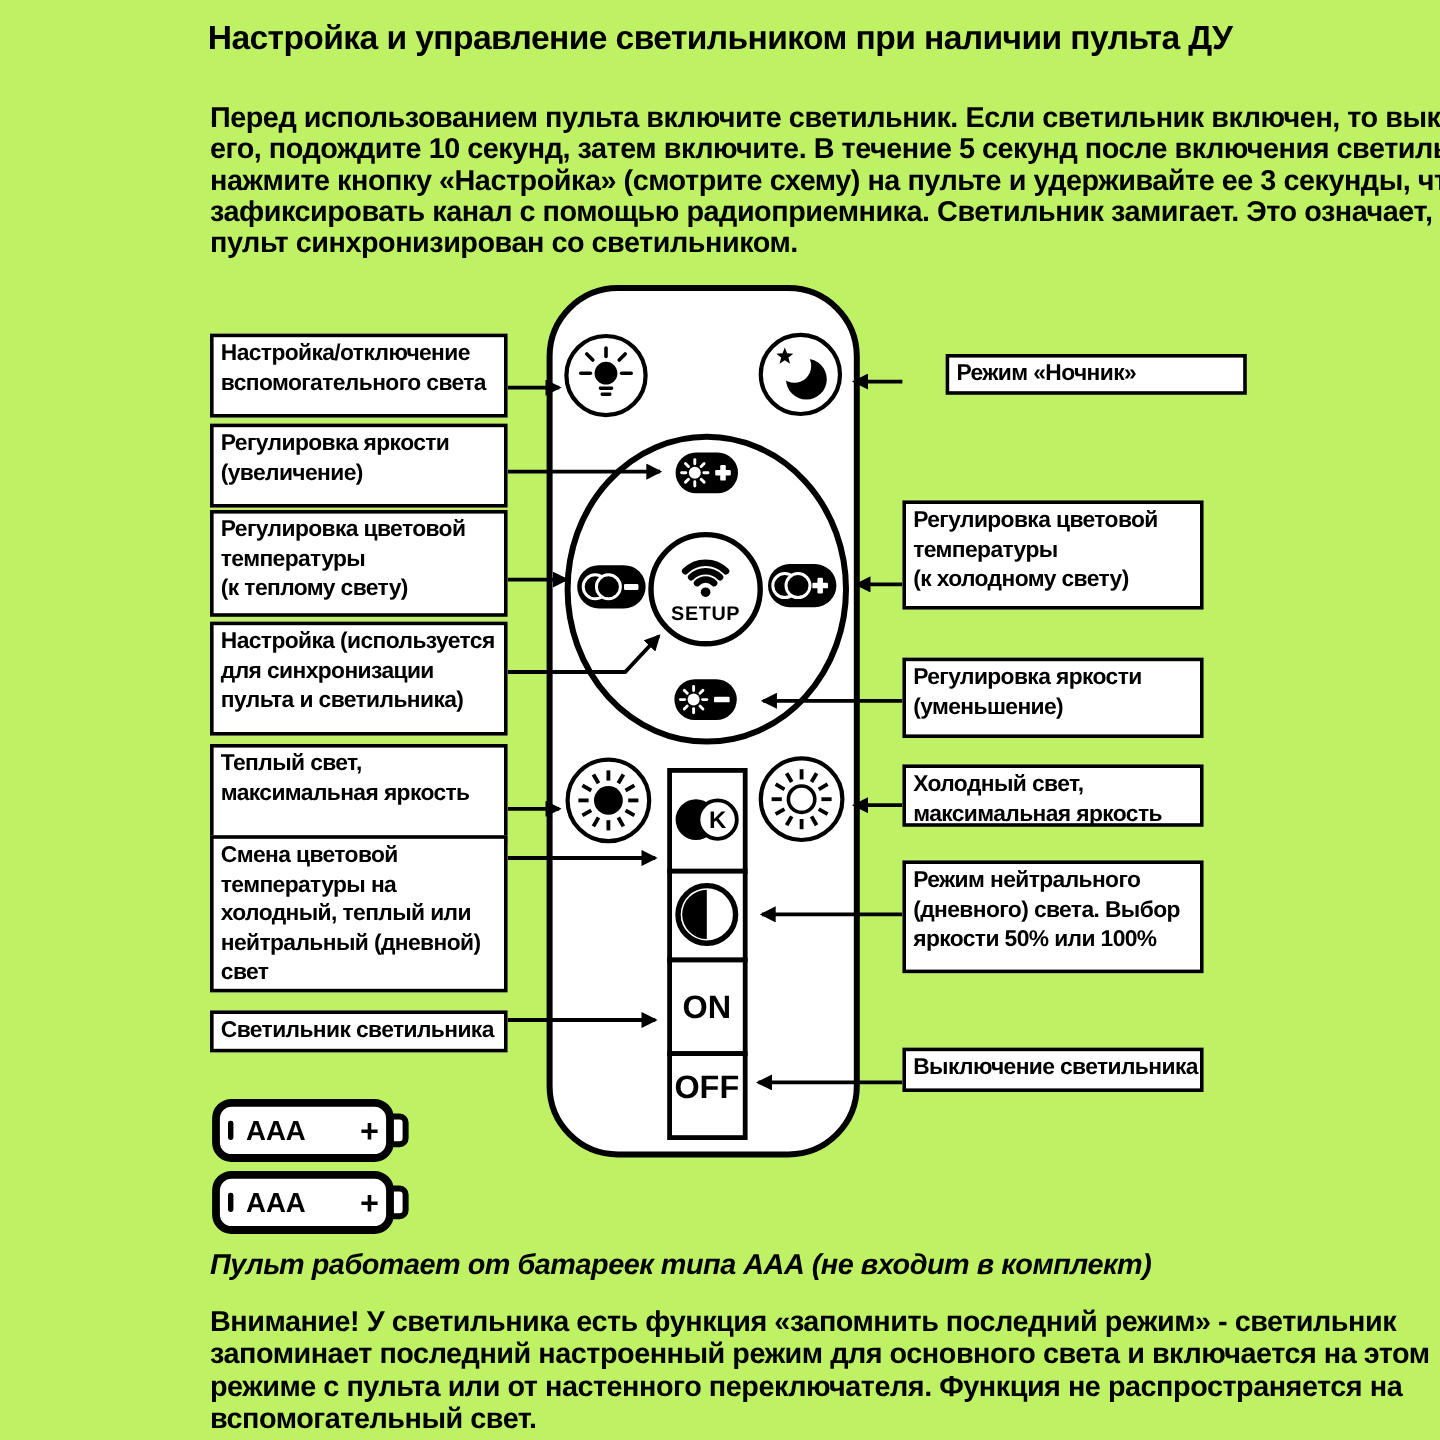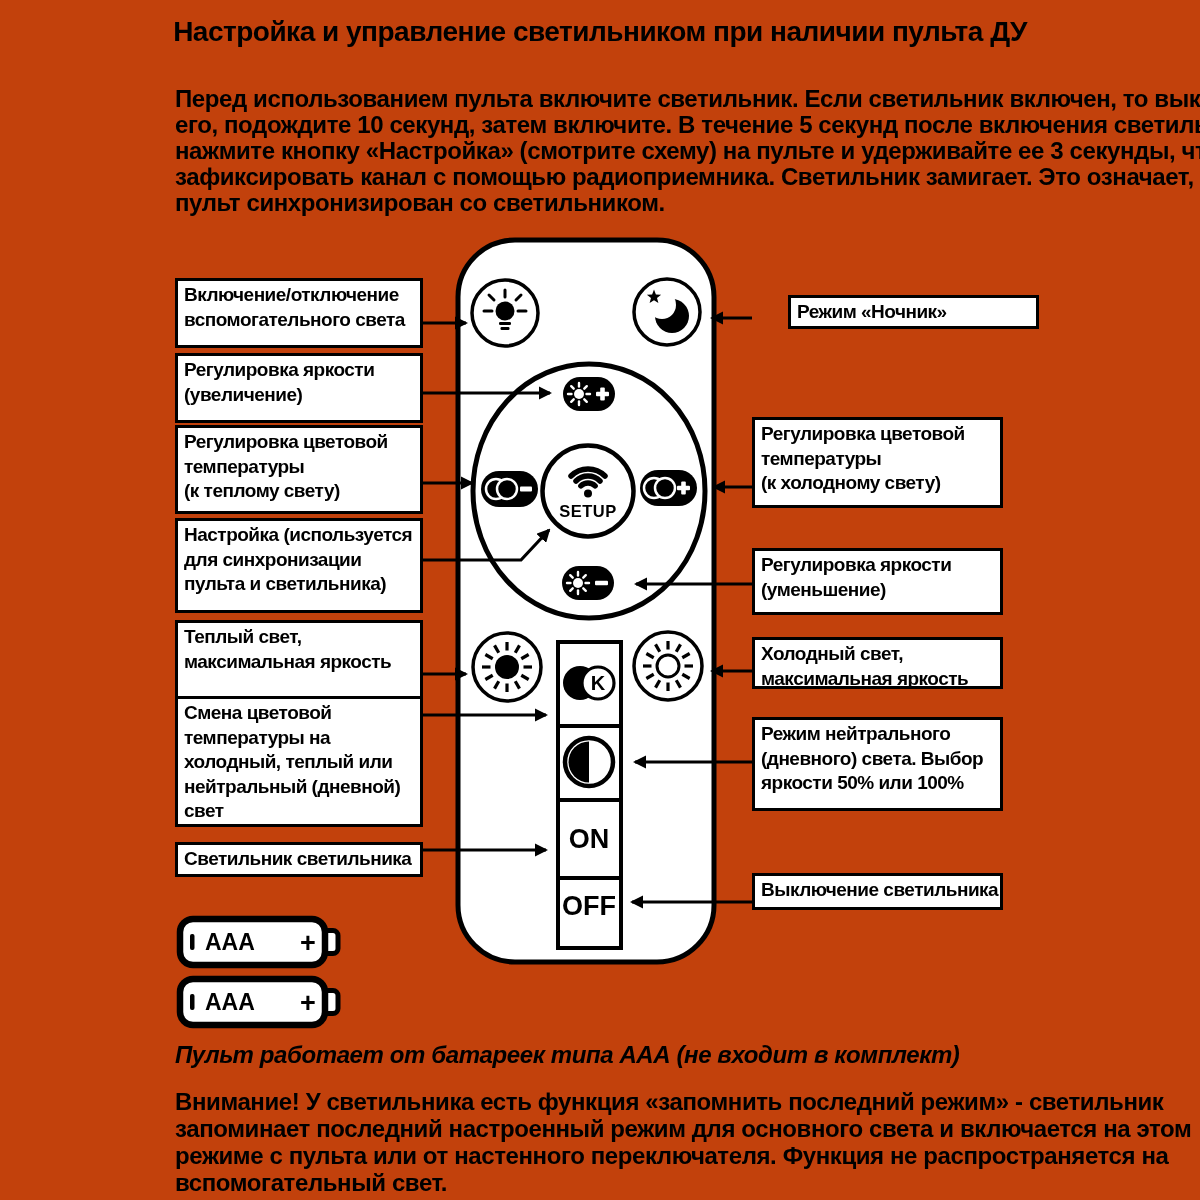--- a/index.html
+++ b/index.html
@@ -1,17 +1,17 @@
 <!DOCTYPE html>
 <html><head>
 <meta charset="utf-8">
 <style>
   html,body{margin:0;padding:0;background:#fff;}
   .page{
-    position:relative;width:1200px;height:1200px;background:#c2410c;overflow:hidden;
+    position:relative;width:1200px;height:1200px;background:#bef264;overflow:hidden;
     font-family:"Liberation Sans",sans-serif;font-weight:bold;color:#000;
   }
   .title{
     position:absolute;left:0;right:0;top:16px;text-align:center;
     font-size:28px;letter-spacing:-0.5px;margin:0;
   }
   .para{
     position:absolute;white-space:pre;font-size:24px;letter-spacing:-0.4px;line-height:26px;
   }
   #intro{left:175px;top:86px;}
@@ -33,21 +33,21 @@
 <div class="page">
 
   <h1 class="title">Настройка и управление светильником при наличии пульта ДУ</h1>
 
   <div class="para" id="intro">Перед использованием пульта включите светильник. Если светильник включен, то выключите
 его, подождите 10 секунд, затем включите. В течение 5 секунд после включения светильника
 нажмите кнопку «Настройка» (смотрите схему) на пульте и удерживайте ее 3 секунды, чтобы
 зафиксировать канал с помощью радиоприемника. Светильник замигает. Это означает, что
 пульт синхронизирован со светильником.</div>
 
-  <div class="co co-l" style="top:278px;height:70px;">Включение/отключение
+  <div class="co co-l" style="top:278px;height:70px;">Настройка/отключение
 вспомогательного света</div>
   <div class="co co-l" style="top:353px;height:70px;">Регулировка яркости
 (увеличение)</div>
   <div class="co co-l" style="top:425px;height:89px;">Регулировка цветовой
 температуры
 (к теплому свету)</div>
   <div class="co co-l" style="top:518px;height:95px;">Настройка (используется
 для синхронизации
 пульта и светильника)</div>
   <div class="co co-l" style="top:620px;height:84px;">Теплый свет,

